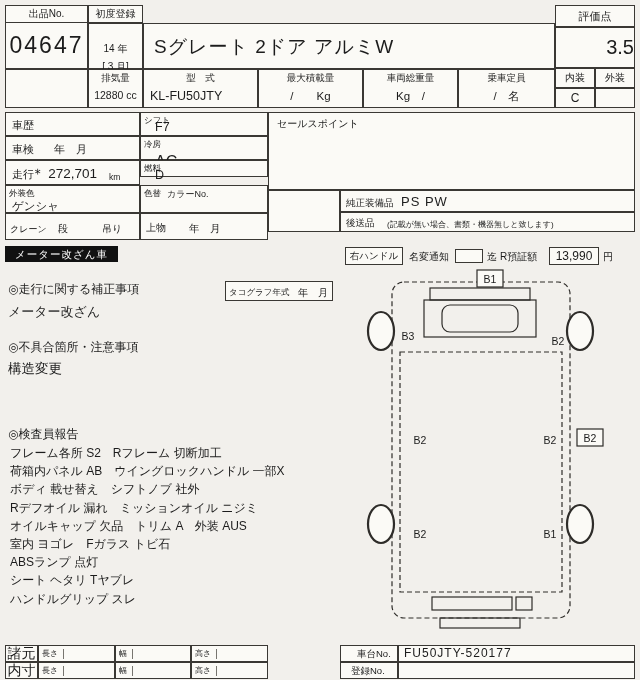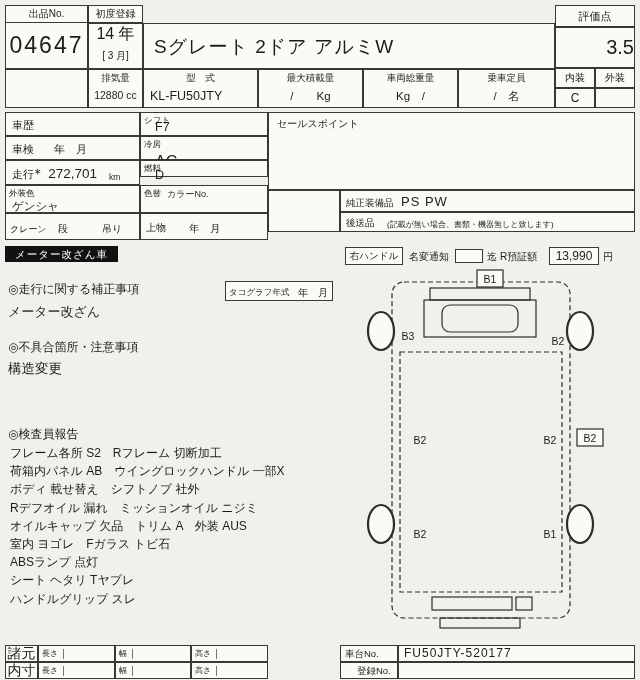--- a/index.html
+++ b/index.html
@@ -28,21 +28,21 @@
 <div id="sheet">
 
   <div class="cell" style="left:5px;top:5px;width:83px;height:64px">
     <div class="hdrline">出品No.</div>
     <div class="lotnum">04647</div>
   </div>
   <div class="cell" style="left:5px;top:69px;width:83px;height:39px"></div>
 
   <div class="cell hdr" style="left:88px;top:5px;width:55px;height:18px;line-height:16px">初度登録</div>
   <div class="cell" style="left:88px;top:23px;width:55px;height:46px;text-align:center">
-    <div style="font-size:16px;margin-top:0">14 年</div>
+    <div style="font-size:10px;margin-top:18px">14 年</div>
     <div style="font-size:10px;margin-top:4px">[ 3 月]</div>
   </div>
 
   <div class="cell" style="left:143px;top:23px;width:412px;height:46px">
     <div style="font-size:19px;padding:10px 0 0 10px;letter-spacing:1px">Sグレート 2ドア アルミW</div>
   </div>
 
   <div class="cell hdr" style="left:555px;top:5px;width:80px;height:22px;line-height:20px;font-size:11px">評価点</div>
   <div class="cell" style="left:555px;top:27px;width:80px;height:41px;text-align:right;font-size:20px;line-height:39px">3.5</div>
   <div class="cell hdr" style="left:555px;top:68px;width:40px;height:20px;line-height:18px">内装</div>
@@ -206,18 +206,18 @@
   <div class="cell" style="left:38px;top:662px;width:77px;height:17px">
     <span class="dimlbl">長さ</span>
   </div>
   <div class="cell" style="left:115px;top:662px;width:76px;height:17px">
     <span class="dimlbl">幅</span>
   </div>
   <div class="cell" style="left:191px;top:662px;width:77px;height:17px">
     <span class="dimlbl">高さ</span>
   </div>
 
-  <div class="cell" style="left:340px;top:645px;width:58px;height:17px;font-size:9.5px;line-height:15px;padding-left:4px">車台No.</div>
+  <div class="cell" style="left:340px;top:645px;width:58px;height:17px;font-size:9.5px;line-height:15px;padding-left:16px">車台No.</div>
   <div class="cell" style="left:398px;top:645px;width:237px;height:17px;font-size:12px;line-height:15px;padding-left:5px;letter-spacing:1px">FU50JTY-520177</div>
-  <div class="cell" style="left:340px;top:662px;width:58px;height:17px;font-size:9.5px;line-height:15px;padding-left:16px">登録No.</div>
+  <div class="cell" style="left:340px;top:662px;width:58px;height:17px;font-size:9.5px;line-height:15px;padding-left:10px">登録No.</div>
   <div class="cell" style="left:398px;top:662px;width:237px;height:17px"></div>
 
 </div>
 
 </body></html>

